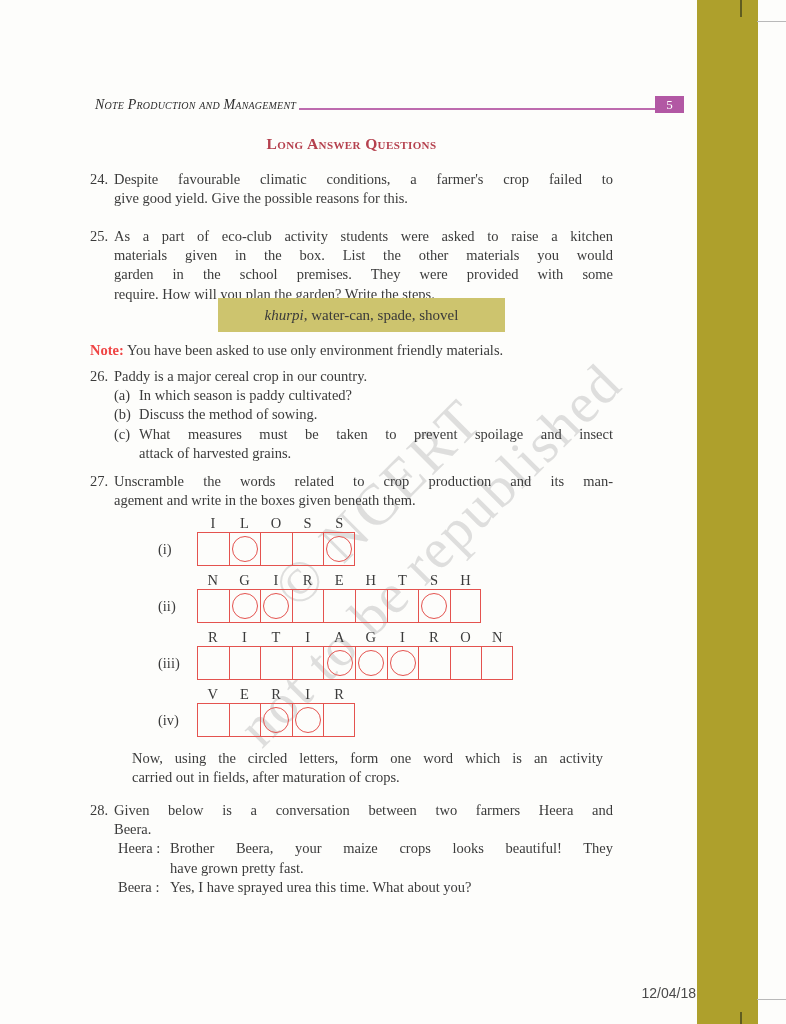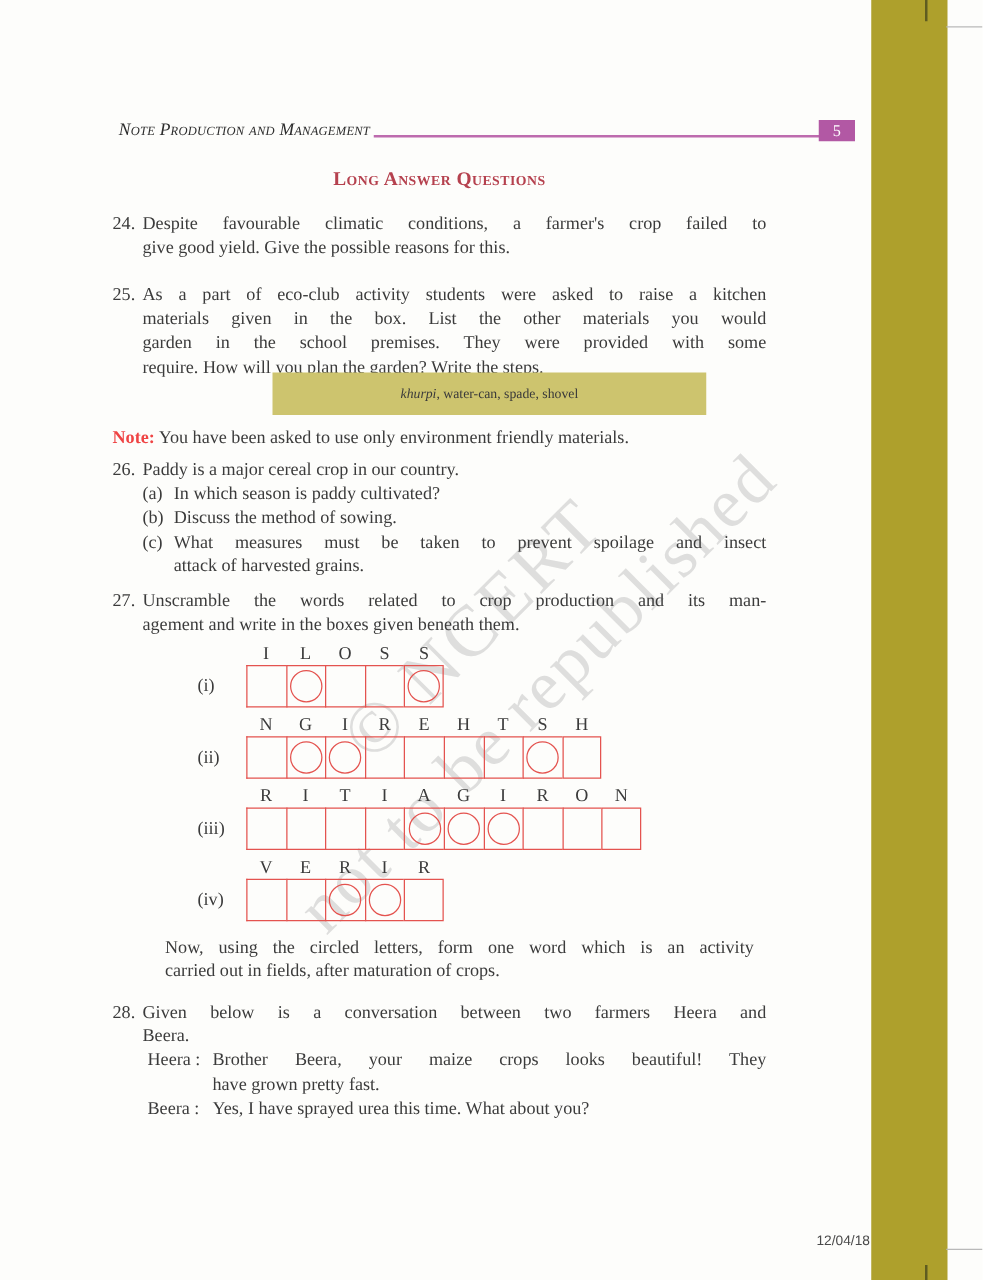--- a/index.html
+++ b/index.html
@@ -45,42 +45,42 @@
   .qnum{position:absolute; left:0; top:0;text-align:center;}
   .qbody{margin-left:24px;}
   .jl{text-align:justify; text-align-last:justify; word-spacing:-1.5px;}
   .part{position:relative;}
   .plabel{position:absolute; left:0; top:0;}
   .pbody{margin-left:25px;}
   .dlg{position:relative;}
   .dlabel{position:absolute; left:4px; top:0;}
   .dbody{margin-left:56px;}
   .materials-box{
-    position:absolute; left:218px; top:298px; width:347px; height:34px;
-    background:#cdc46e; color:#3a3a3a; text-align:center; line-height:34px; font-size:11px;
+    position:absolute; left:218px; top:298px; width:287px; height:34px;
+    background:#cdc46e; color:#3a3a3a; text-align:center; line-height:34px; font-size:15px;
   }
   .materials-box .it{font-style:italic;}
   .note{position:absolute; left:90px; top:341px; width:523px;}
   .note b{color:#ef4444;}
   
   .u-label{position:absolute; left:158px; font-size:14.5px;}
   .u-letters{position:absolute; left:197px; display:flex; height:18px;}
   .cell-letter{width:31.6px; text-align:center; font-size:14.5px; color:#3b3b3b;}
   .u-boxes{position:absolute; left:197px; display:flex;}
   .cell-box{
     box-sizing:border-box; width:31.6px; height:34px;
     border:1.5px solid #e4534f; border-right:none;
     display:flex; align-items:center; justify-content:center;
   }
   .cell-box:last-child{border-right:1.5px solid #e4534f;}
   .circle{width:26px; height:26px; border:1.5px solid #e4534f; border-radius:50%; box-sizing:border-box;}
   .closing{position:absolute; left:132px; width:471px;}
   .footer-date{
     position:absolute; left:630px; top:984px; width:66px; text-align:right;
-    font-family:"Liberation Sans", sans-serif; font-size:11px; color:#4a4a4a;
+    font-family:"Liberation Sans", sans-serif; font-size:14px; color:#4a4a4a;
   }
 </style>
 </head>
 <body>
 
 <div class="page">
 
   <div class="watermark">
     <div class="w1">© NCERT</div>
     <div class="w2">not to be republished</div>

